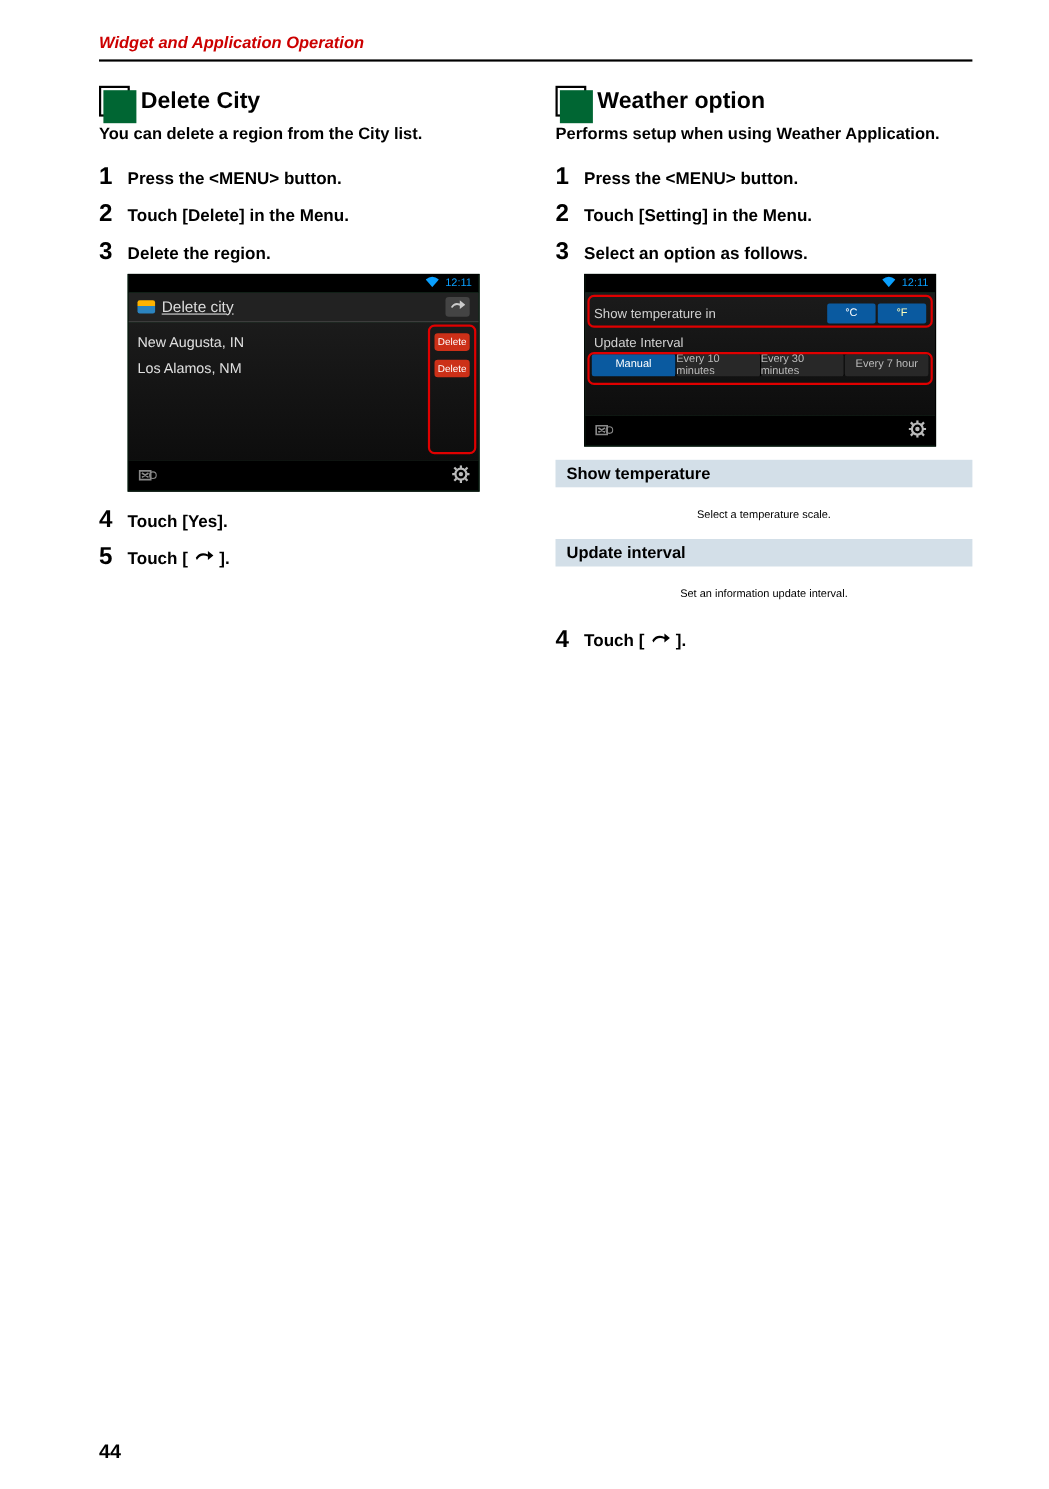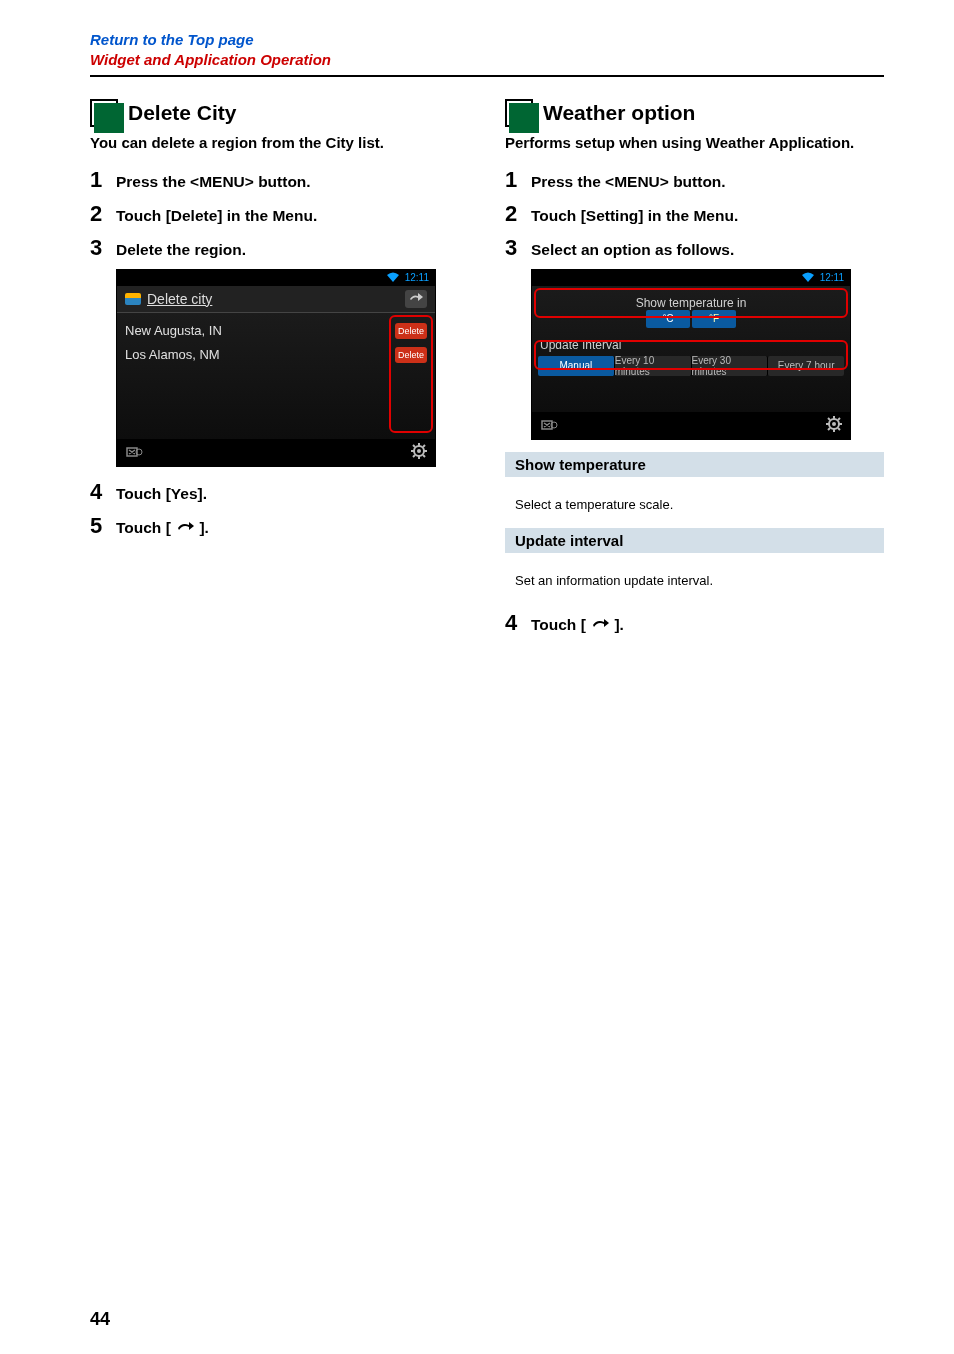--- a/index.html
+++ b/index.html
@@ -174,21 +174,20 @@
     font-size: 12px;
     padding: 6px 2px 2px 2px;
   }
   .temp-row {
     display: flex;
     align-items: center;
     justify-content: space-between;
     color: #d0d0d0;
     font-size: 12px;
     padding: 4px 2px;
-    flex-direction: column;
   }
   .seg {
     display: flex;
     gap: 2px;
   }
   .seg-btn {
     width: 44px;
     height: 18px;
     font-size: 10px;
     display: flex; align-items:center; justify-content:center;
@@ -223,36 +222,36 @@
   }
   
   .desc-head {
     background: #d3dfe8;
     font-weight: 700;
     font-size: 15px;
     padding: 4px 10px;
     margin-top: 12px;
   }
   .desc-body {
-    font-size: 13px;
+    font-size: 10px;
     padding: 20px 10px 4px 10px;
+    text-align: center;
   }
   .page-num {
     position: absolute;
     bottom: 24px;
     left: 90px;
     font-size: 18px;
     font-weight: 700;
   }
 </style>
 </head>
 <body>
 
 <div class="top-links">
-  <div class="link-blue">Return to the Top page</div>
   <div class="link-red">Widget and Application Operation</div>
 </div>
 <div class="underline"></div>
 
 <div class="columns">
 
   <div class="col">
     <div class="sec-head">
       <div class="sec-marker"></div>
       <div class="sec-title">Delete City</div>

